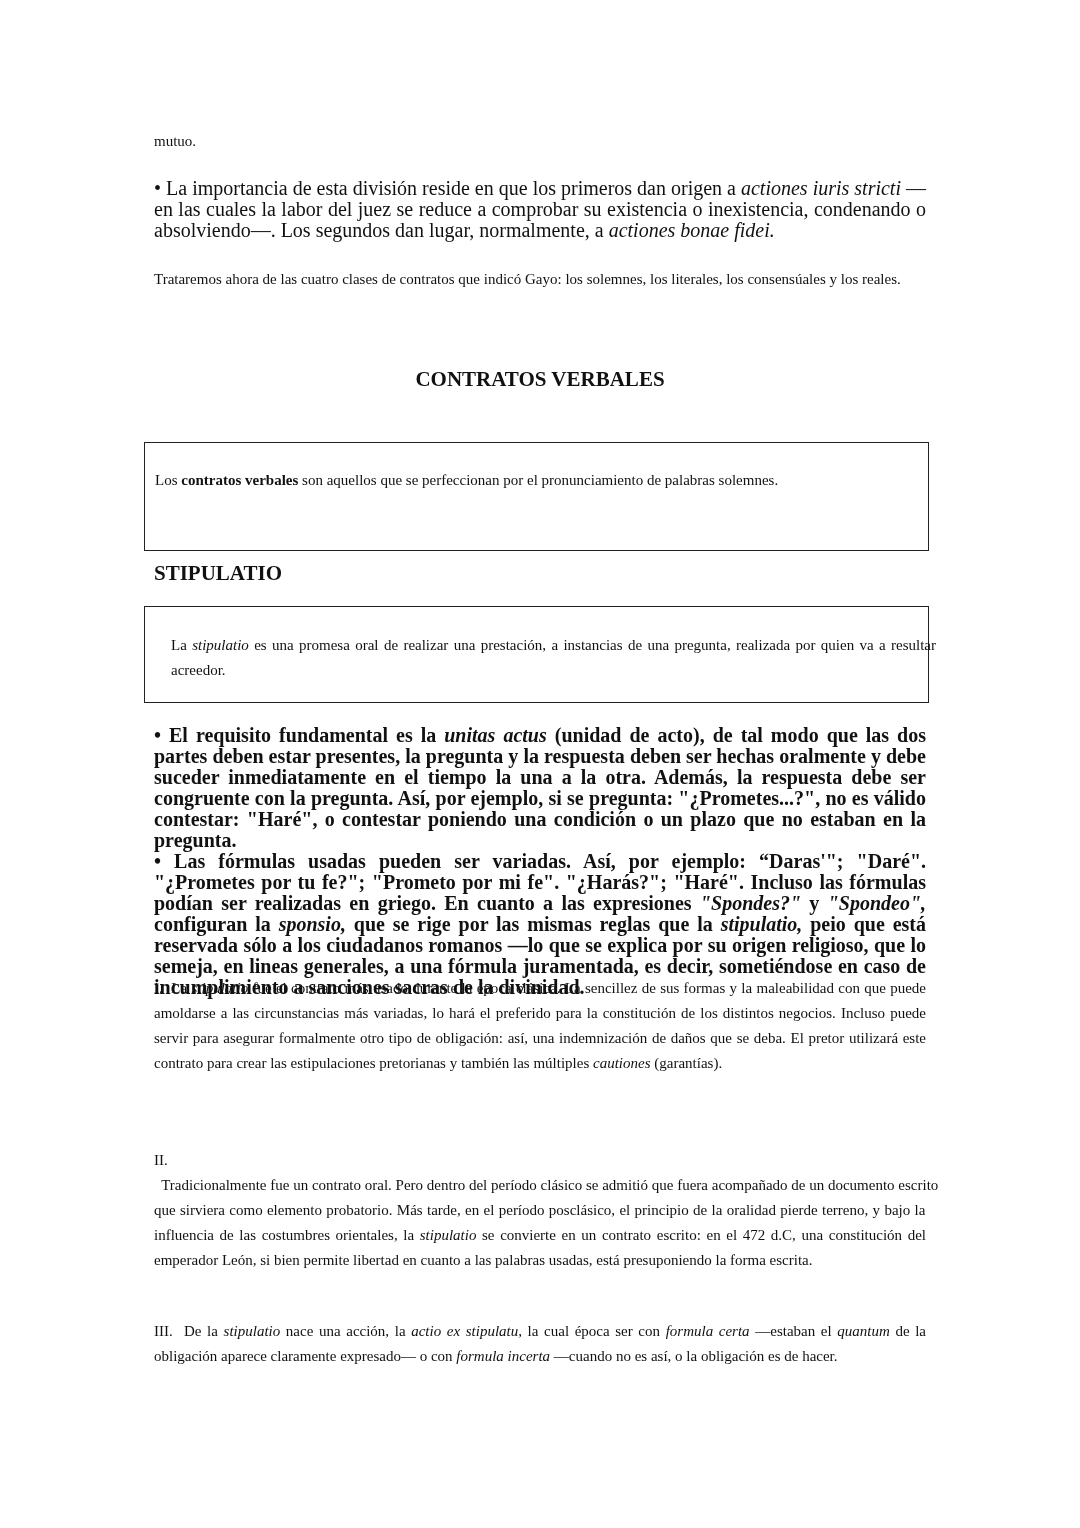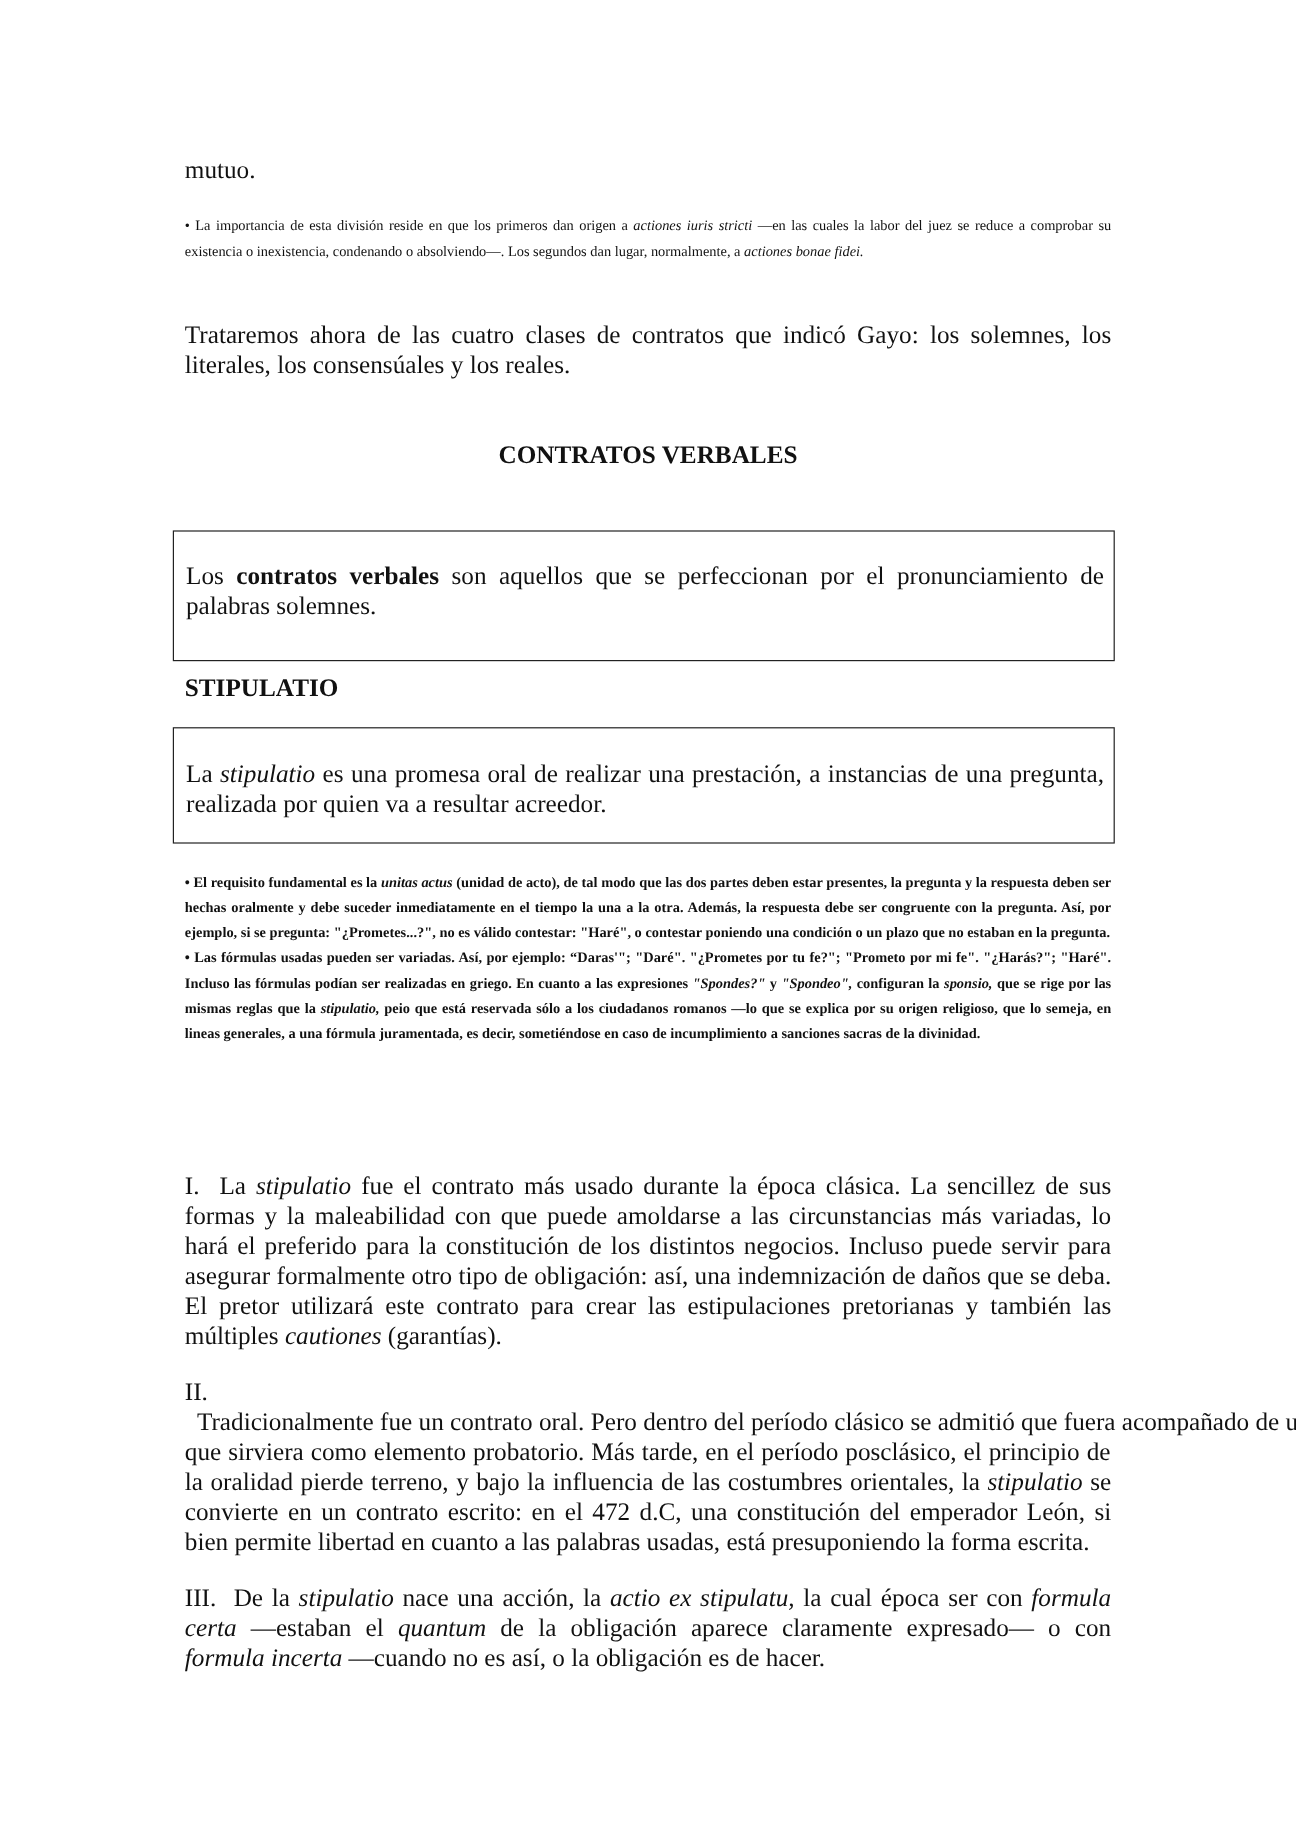--- a/index.html
+++ b/index.html
@@ -1,22 +1,22 @@
 <!DOCTYPE html>
 <html><head>
 <meta charset="utf-8">
 <style>
   html, body { margin: 0; padding: 0; background: #ffffff; }
   body {
     width: 1080px; height: 1528px; position: relative; overflow: hidden;
     font-family: "Liberation Serif", "DejaVu Serif", serif; color: #111;
   }
   .page { position: absolute; left: 154px; width: 772px; top: 0; }
-  .big { font-size: 21px; line-height: 25px; text-align: justify; }
-  .small { font-size: 12px; line-height: 21px; text-align: justify; }
+  .big { font-size: 15px; line-height: 25px; text-align: justify; }
+  .small { font-size: 20px; line-height: 21px; text-align: justify; }
   .abs { position: absolute; left: 0; width: 772px; }
   .heading-center { font-weight: bold; font-size: 21px; text-align: center; }
   .heading-left { font-weight: bold; font-size: 21px; }
   .box {
     position: absolute; left: 144px; width: 785px;
     border: 1.5px solid #222; box-sizing: border-box;
   }
   .box-text { position: absolute; left: 10px; width: 765px; }
   i, .it { font-style: italic; }
   b { font-weight: bold; }
@@ -57,16 +57,16 @@
   </p>
 </div>
 
 <div class="box" style="top:442px; height:109px;">
   <p class="box-text big" style="top:25px;">
     <span>Los </span><b>contratos verbales</b><span> son aquellos que se perfeccionan por el pronunciamiento de palabras solemnes.</span>
   </p>
 </div>
 
 <div class="box" style="top:606px; height:97px;">
-  <p class="box-text big" style="top:26px;">
+  <p class="box-text big" style="top:26px;margin-left:16px;">
     <span>La </span><i>stipulatio</i><span> es una promesa oral de realizar una prestación, a instancias de una pregunta, realizada por quien va a resultar acreedor.</span>
   </p>
 </div>
 
 </body></html>

